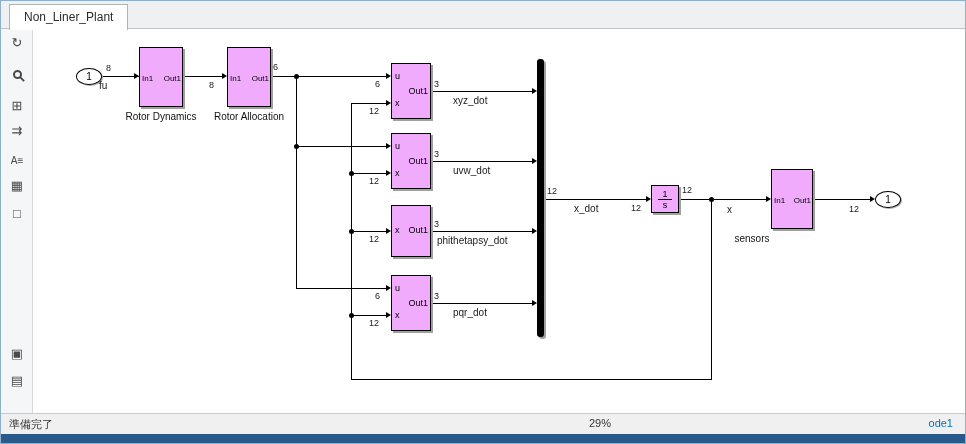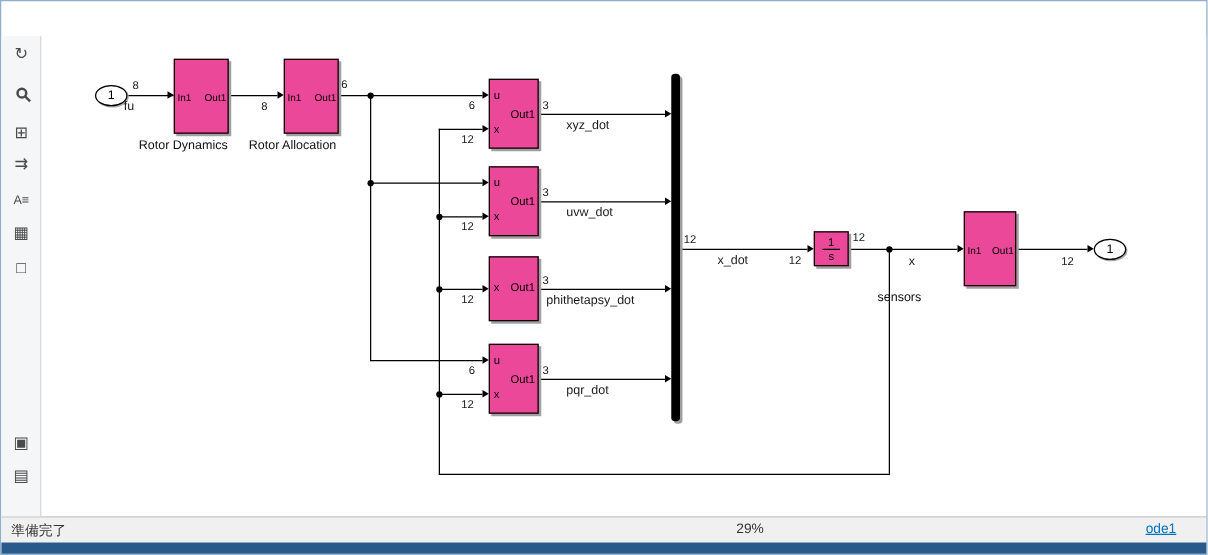--- a/index.html
+++ b/index.html
@@ -17,44 +17,49 @@
   .mag::after { content:""; position:absolute; width:6px; height:2px; background:#4a4a4a; right:-5px; bottom:-3px; transform:rotate(45deg); }
 
   
   .canvas { position:absolute; left:32px; top:28px; width:934px; height:384px; background:#fff; }
 
   
   .wire-h { position:absolute; height:1px; background:#000; }
   .wire-v { position:absolute; width:1px; background:#000; }
   .arr { position:absolute; width:0; height:0; border-top:3px solid transparent; border-bottom:3px solid transparent; border-left:5px solid #000; }
   .dot { position:absolute; width:5px; height:5px; background:#000; border-radius:50%; }
-  .block { position:absolute; background:#ec4899; border:1px solid #000; box-shadow:2px 2px 0 #a0a0a0; }
+  .block { position:absolute; background:#f0abfc; border:1px solid #000; box-shadow:2px 2px 0 #a0a0a0; }
   .plbl { position:absolute; font-size:9px; color:#000; line-height:10px; }
   .iolbl { position:absolute; font-size:8px; color:#000; line-height:9px; }
-  .blklabel { position:absolute; font-size:10px; color:#111; text-align:left; line-height:12px; }
+  .blklabel { position:absolute; font-size:10px; color:#111; text-align:center; line-height:12px; }
   .dim { position:absolute; font-size:9px; color:#1a1a1a; line-height:10px; }
   .sig { position:absolute; font-size:10px; color:#1a1a1a; line-height:11px;text-align:center; }
   .oval { position:absolute; width:26px; height:17px; background:#fff; border:1px solid #000; border-radius:50%; text-align:center; font-size:10px; line-height:15px; box-shadow:1px 1px 0 #ababab; }
   .mux { position:absolute; background:#000; border-radius:3px; box-shadow:2px 2px 0 #a0a0a0; }
   .intg { display:flex; flex-direction:column; align-items:center; justify-content:center; }
   .fnum { font-size:9px; line-height:10px; border-bottom:1px solid #000; padding:0 4px; }
   .fden { font-size:9px; line-height:10px; }
 
   
   .statusbar { position:absolute; left:0; top:412px; width:966px; height:21px; background:#f0f0f0; border-top:1px solid #c9c9c9; font-size:11px; color:#333; }
   .st-left { position:absolute; left:8px; top:3px; }
   .st-zoom { position:absolute; left:588px; top:3px; }
-  .st-solver { position:absolute; right:26px; top:3px; color:#0072bd;text-decoration:underline; }
+  .st-solver { position:absolute; right:14px; top:3px; color:#0072bd; }
   .bottombar { position:absolute; left:0; top:433px; width:966px; height:11px; background:#2a5a8c; }
 </style>
 </head>
 <body>
 
 <div class="window">
 
+  <div class="tabbar">
+    <div class="tab">
+      <span>Non_Liner_Plant</span>
+    </div>
+  </div>
 
   <div class="toolbar">
     <div class="tbicon" style="top:3px"><span>↻</span></div>
     <div class="tbicon" style="top:36px">
         <span class="mag"></span>
       </div>
     <div class="tbicon" style="top:66px"><span>⊞</span></div>
     <div class="tbicon" style="top:91px"><span>⇉</span></div>
     <div class="tbicon" style="top:121px;font-size:10px"><span>A≡</span></div>
     <div class="tbicon" style="top:146px"><span>▦</span></div>

